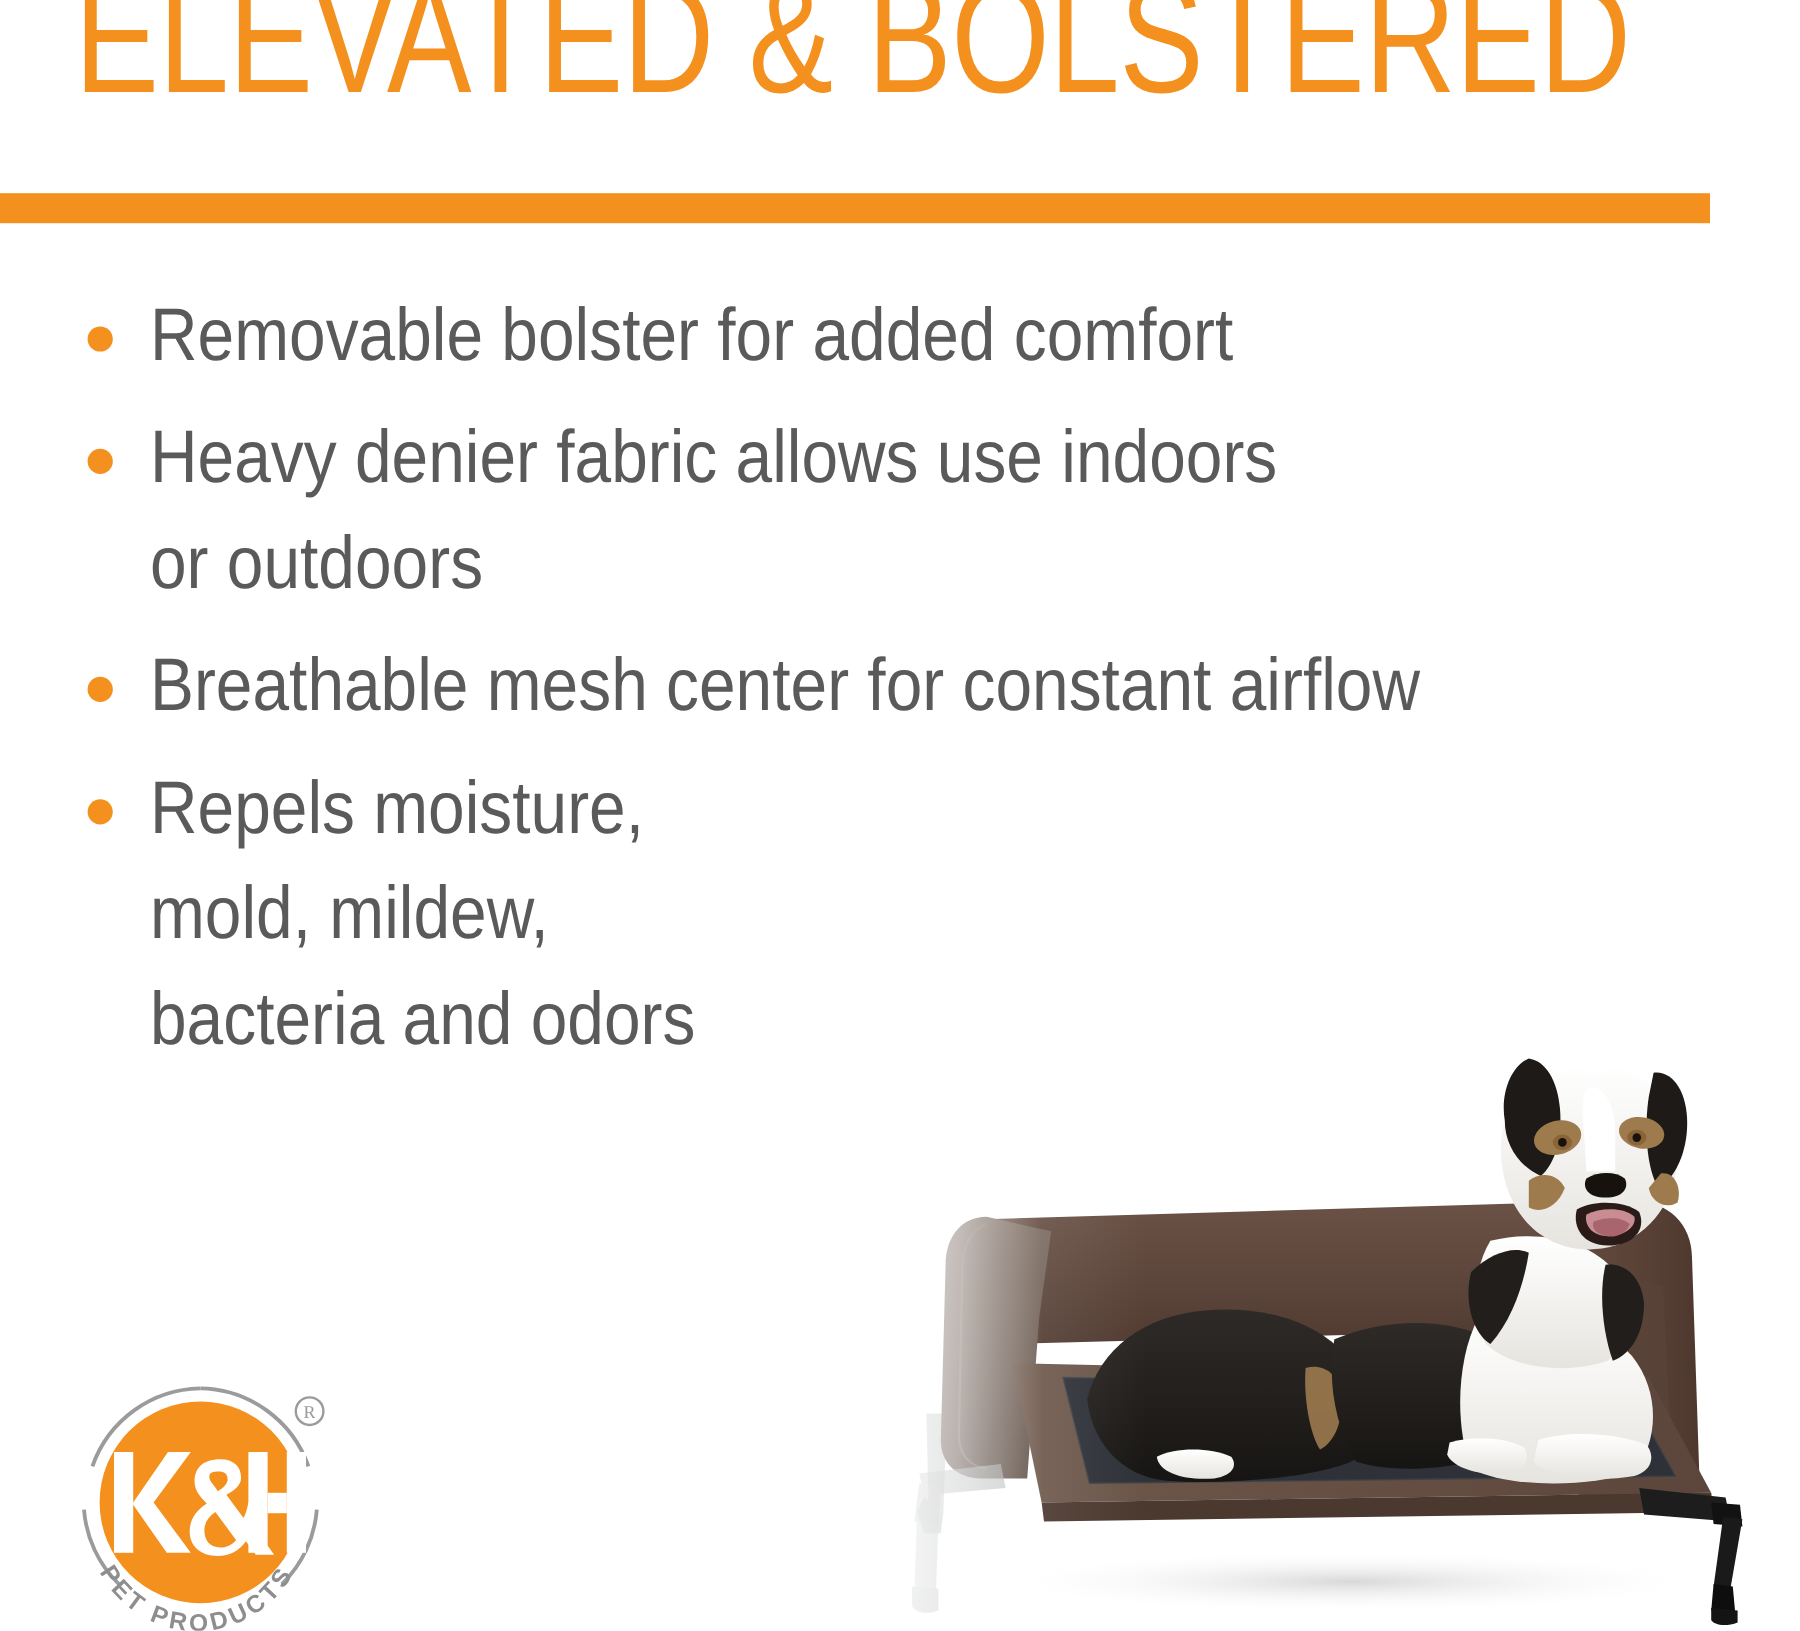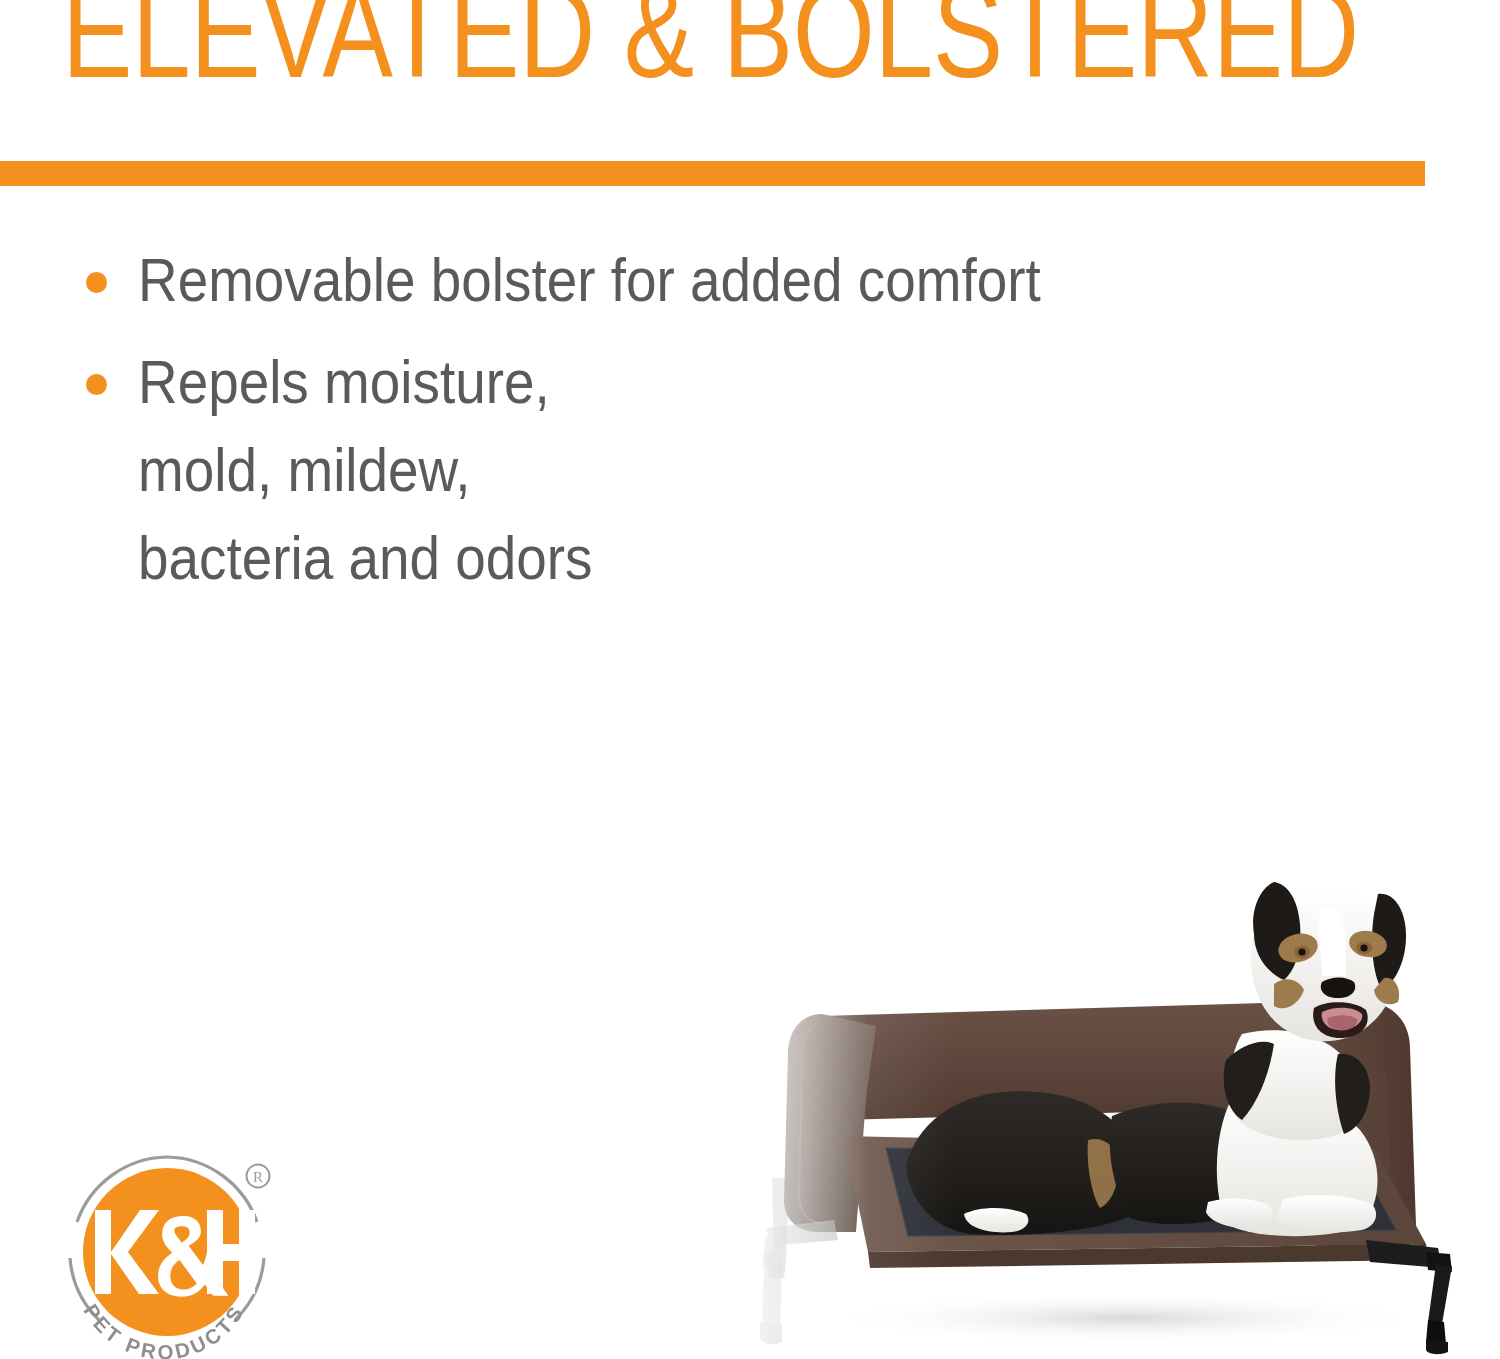--- a/index.html
+++ b/index.html
@@ -18,21 +18,21 @@
     font-weight:400;color:#F4901E;white-space:nowrap;
     transform:scaleX(0.80);transform-origin:left top;
   }
   .rule{
     position:absolute;left:0;top:161px;width:1425px;height:25px;
     background:#F4901E;
   }
 
   
   .features{
-    position:absolute;left:80px;top:236px;width:1400px;
+    position:absolute;left:67px;top:236px;width:1400px;
   }
   .feature{
     position:relative;display:block;margin:0 0 14px 0;padding-left:58px;
   }
   .dot{
     position:absolute;left:6px;top:36px;width:21px;height:21px;
     border-radius:50%;background:#F4901E;
   }
   .ftext{
     display:block;
@@ -58,20 +58,29 @@
 
 <div class="stage">
 
   <div class="headline">ELEVATED &amp; BOLSTERED</div>
   <div class="rule"></div>
 
   <div class="features">
     <div class="feature">
       <span class="dot"></span>
       <span class="ftext">Removable bolster for added comfort</span>
+    </div>
+    <div class="feature">
+      <span class="dot"></span>
+      <span class="ftext">Heavy denier fabric allows use indoors
+or outdoors</span>
+    </div>
+    <div class="feature">
+      <span class="dot"></span>
+      <span class="ftext">Breathable mesh center for constant airflow</span>
     </div>
     <div class="feature">
       <span class="dot"></span>
       <span class="ftext">Repels moisture,
 mold, mildew,
 bacteria and odors</span>
     </div>
   </div>
 
   <div class="logo">

